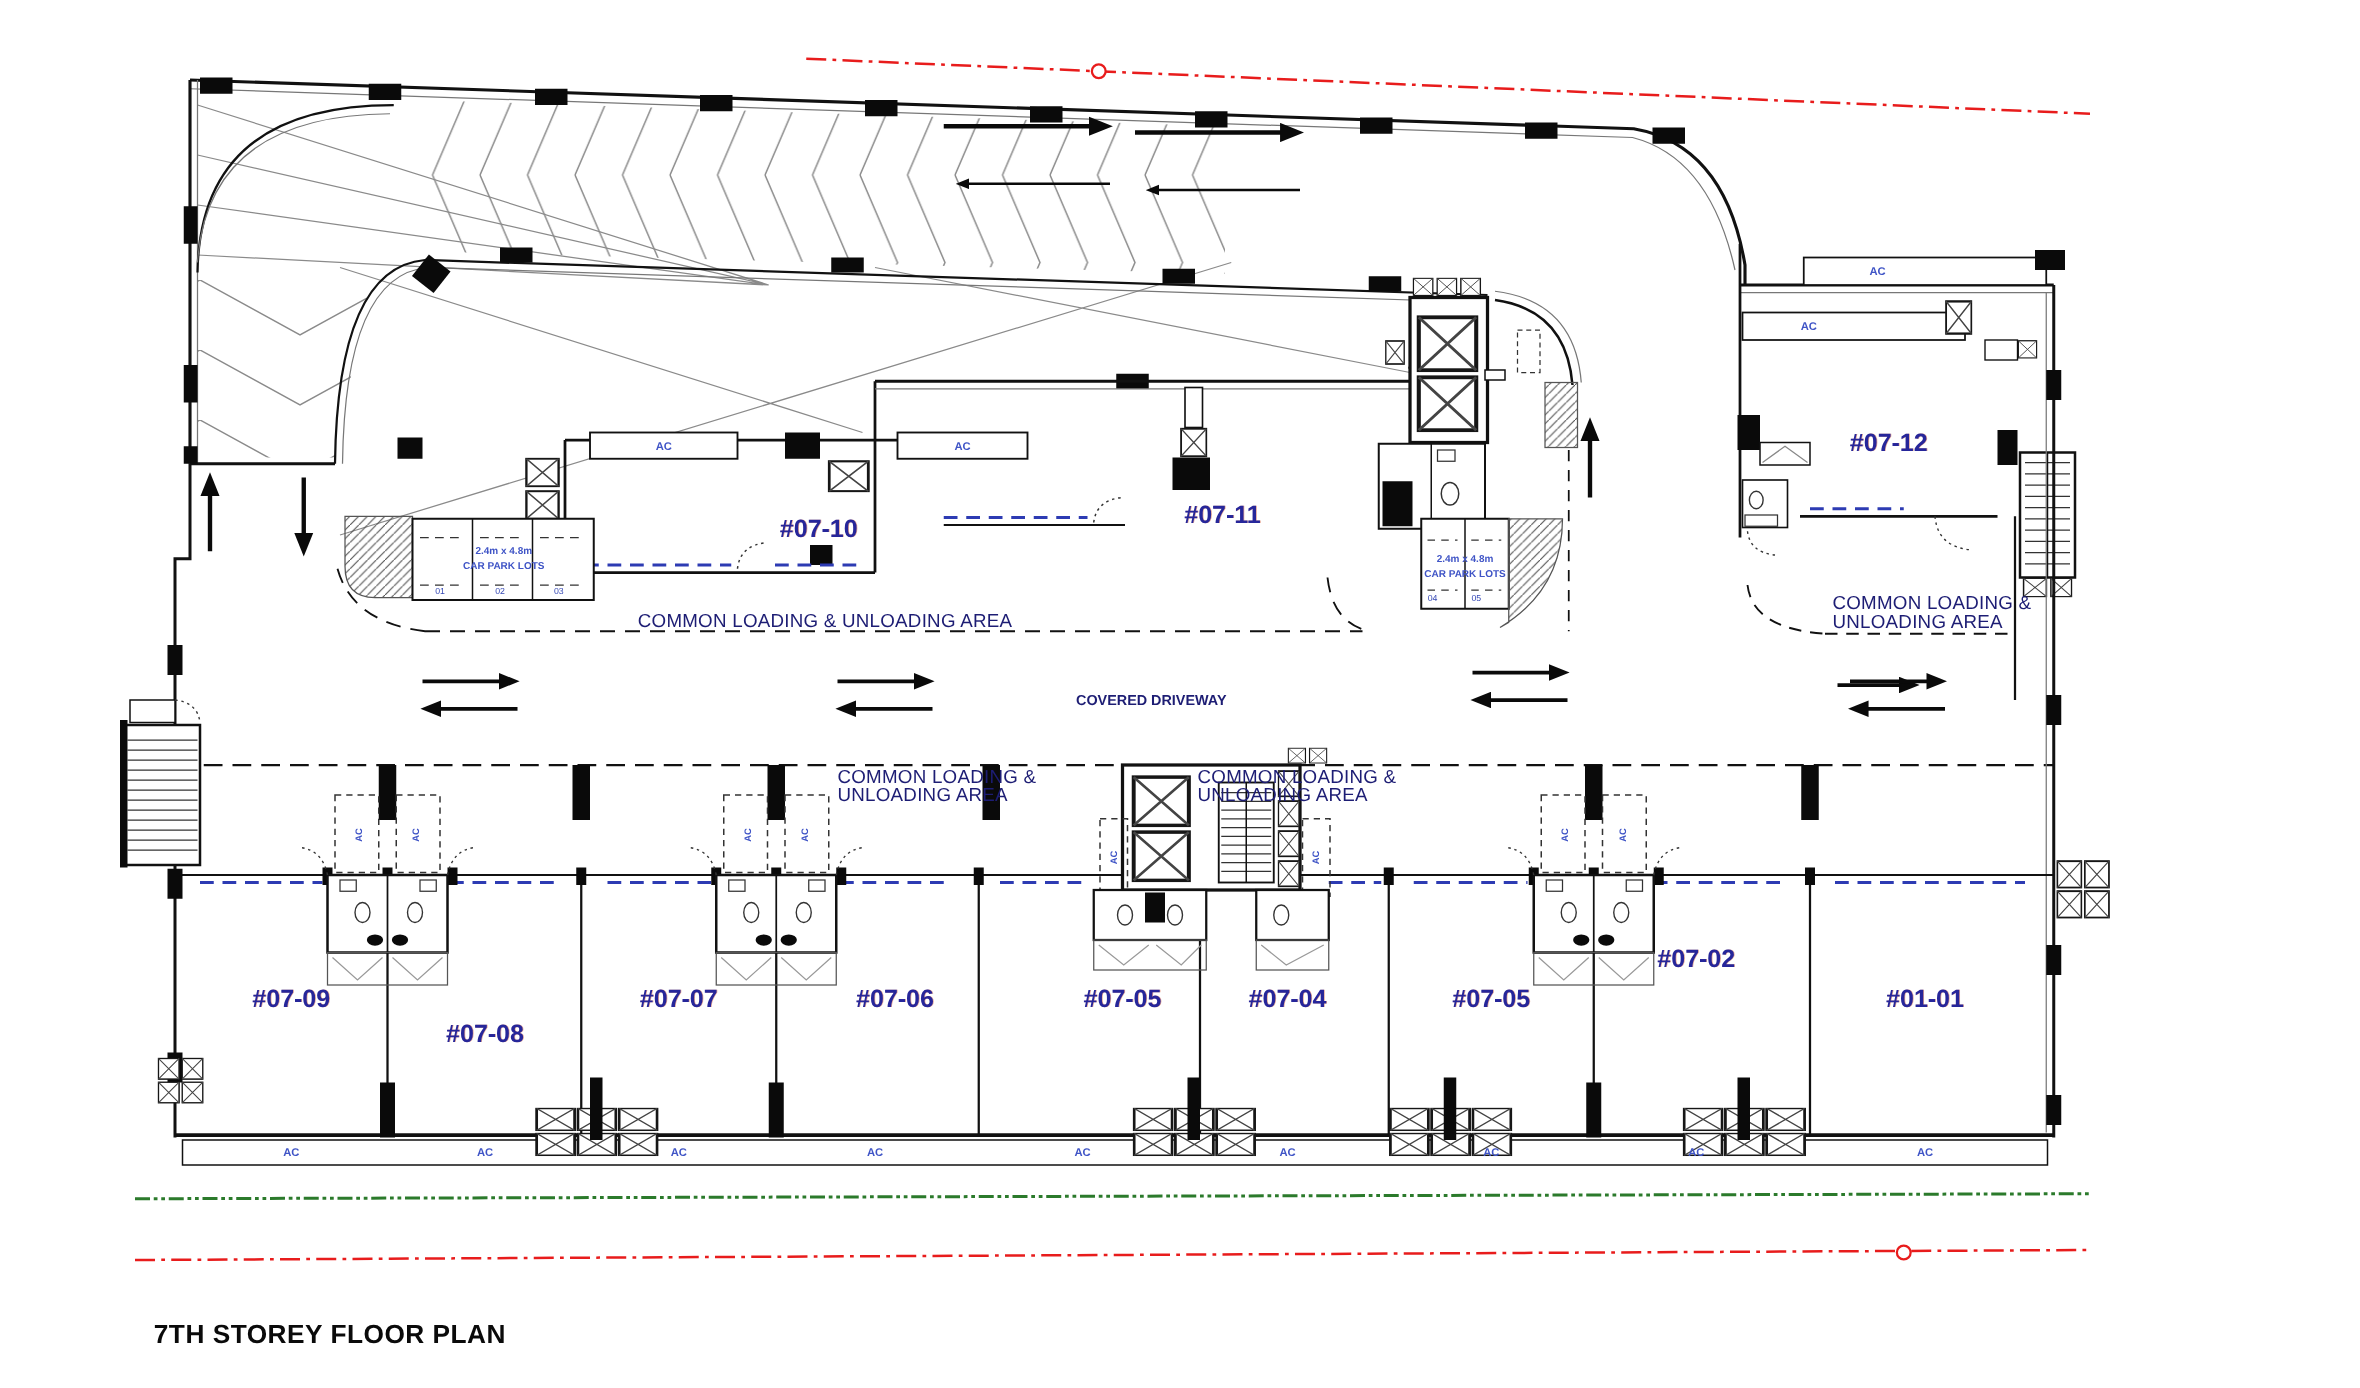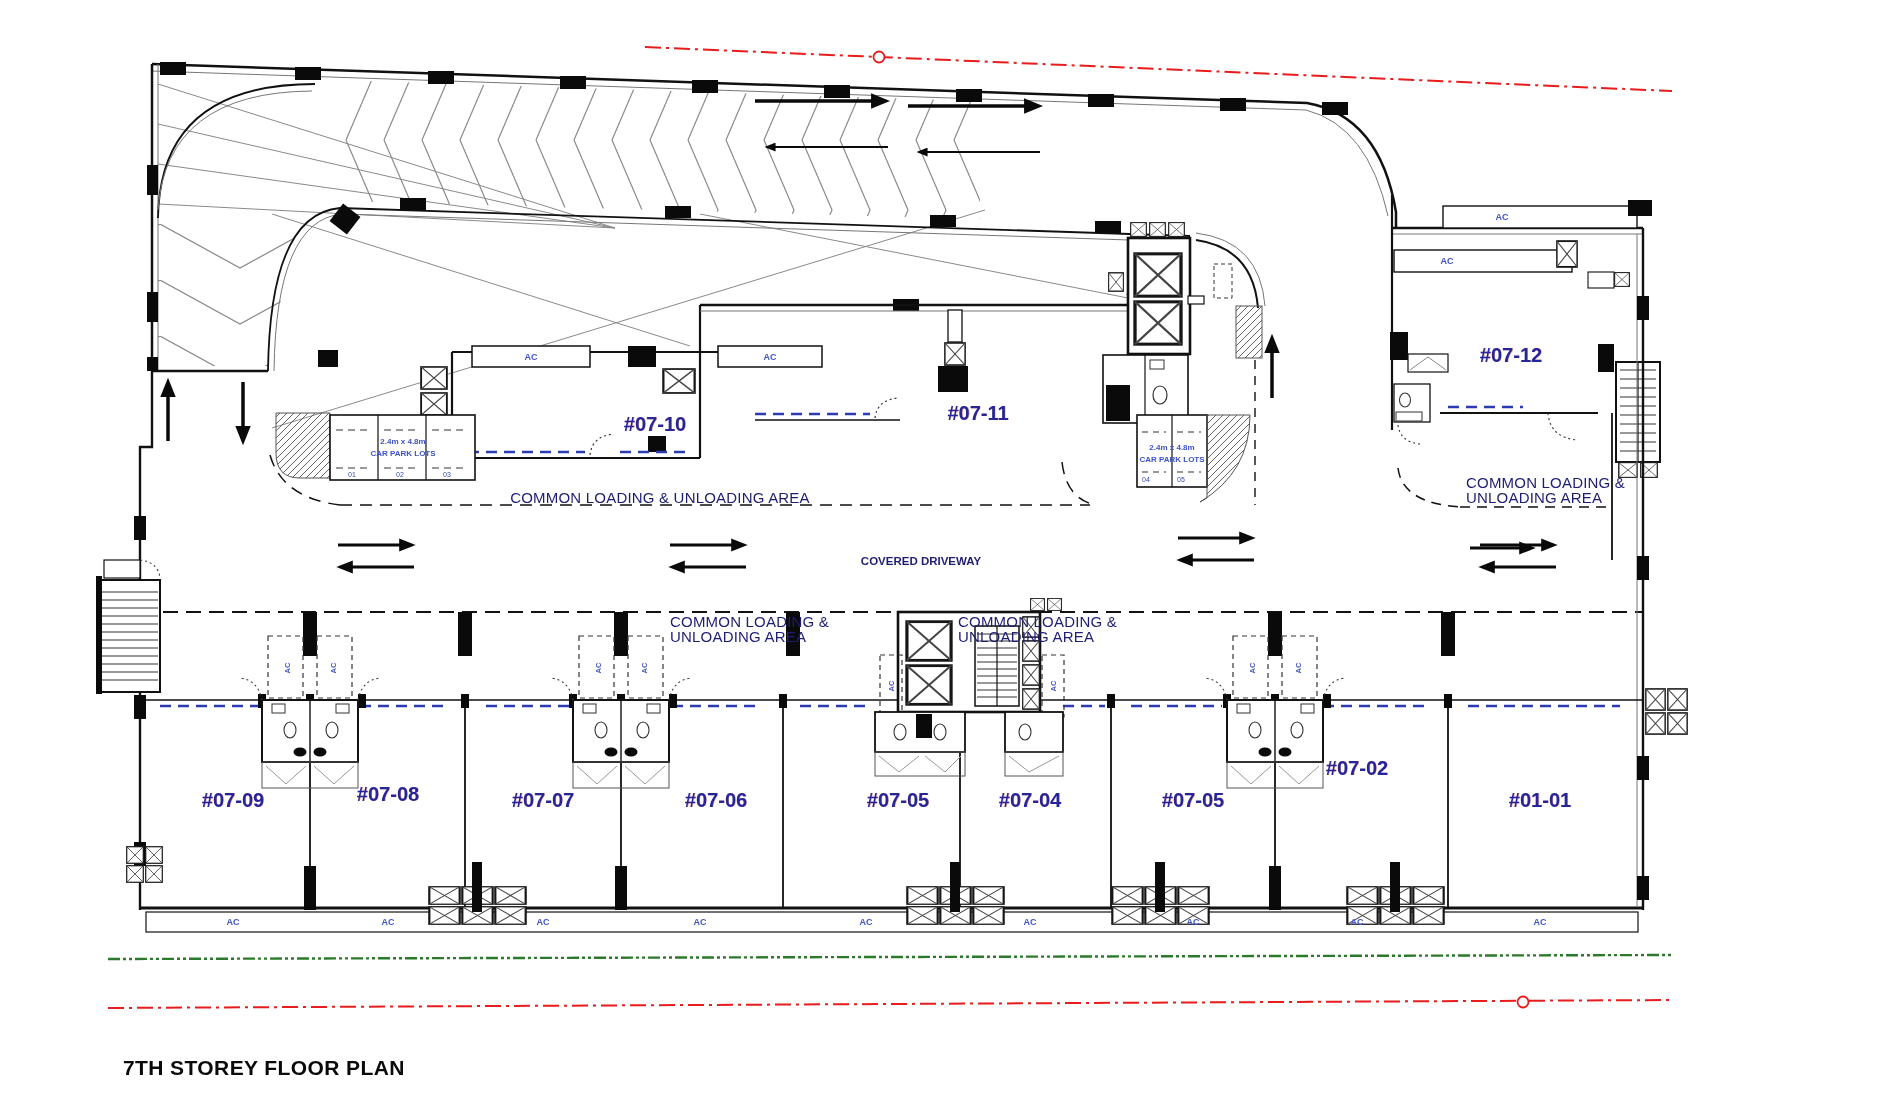--- a/index.html
+++ b/index.html
@@ -403,21 +403,21 @@
       <rect x="1269" y="866" width="12" height="44" fill="#0a0a0a"></rect>
     </g>
   </g>
 </svg>
 
 <div class="lbl unit-label" style="left:655px;top:424px;">#07-10</div>
 <div class="lbl unit-label" style="left:978px;top:413px;">#07-11</div>
 <div class="lbl unit-label" style="left:1511px;top:355px;text-align:right;">#07-12</div>
 
 <div class="lbl unit-label" style="left:233px;top:800px;">#07-09</div>
-<div class="lbl unit-label" style="left:388px;top:794px;">#07-08</div>
+<div class="lbl unit-label" style="left:388px;top:828px;">#07-08</div>
 <div class="lbl unit-label" style="left:543px;top:800px;">#07-07</div>
 <div class="lbl unit-label" style="left:700px;top:800px;margin-left:16px;">#07-06</div>
 <div class="lbl unit-label" style="left:866px;top:800px;margin-left:32px;">#07-05</div>
 <div class="lbl unit-label" style="left:1030px;top:800px;">#07-04</div>
 <div class="lbl unit-label" style="left:1193px;top:800px;">#07-05</div>
 <div class="lbl unit-label" style="left:1357px;top:768px;">#07-02</div>
 <div class="lbl unit-label" style="left:1540px;top:800px;">#01-01</div>
 
 <div class="lbl load-label load-center" style="left:660px;top:497px;">COMMON LOADING &amp; UNLOADING AREA</div>
 <div class="lbl drive-label" style="left:921px;top:561px;">COVERED DRIVEWAY</div>

